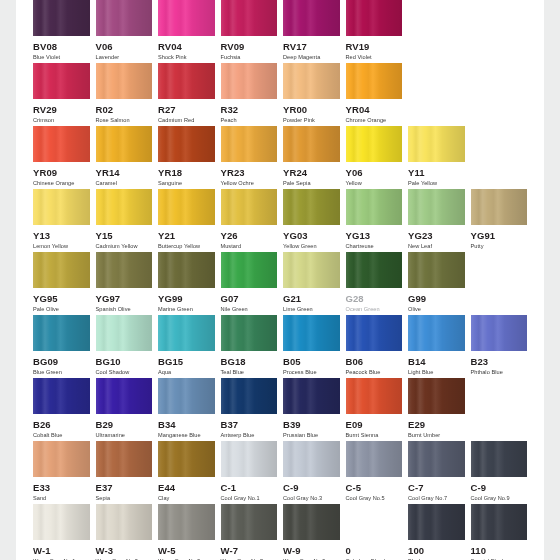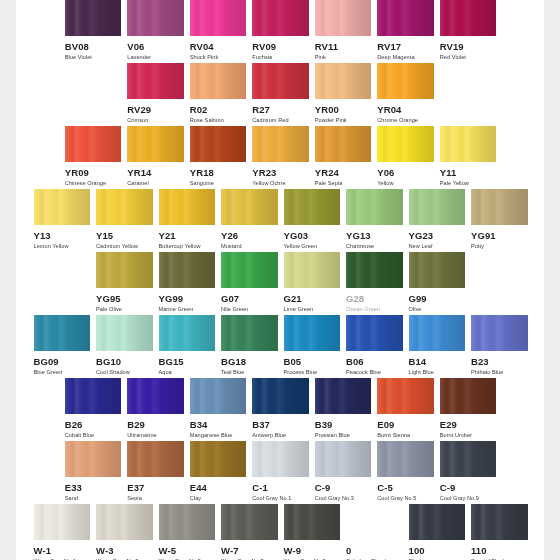--- a/index.html
+++ b/index.html
@@ -24,21 +24,20 @@
   #grid {
     position: absolute;
     left: 17px;
     top: 0px;
     width: 495px;
   }
   .row {
     display: flex;
     height: 63px;
     width: 495px;
-    justify-content: center;
   }
   .cell {
     width: 56.5px;
     margin-right: 6px;
     box-sizing: border-box;
   }
   .cell:last-child { margin-right: 0; }
   .swatch {
     width: 56.5px;
     height: 36px;
@@ -121,28 +120,20 @@
         <div class="cell">
           <div class="swatch">
             <div class="grain" style="background: rgb(198, 32, 95);"></div>
             <div class="streaks"></div>
           </div>
           <div class="code">RV09</div>
           <div class="name">Fuchsia</div>
         </div>
         <div class="cell">
           <div class="swatch">
-            <div class="grain" style="background: rgb(244, 176, 174);"></div>
-            <div class="streaks"></div>
-          </div>
-          <div class="code">RV11</div>
-          <div class="name">Pink</div>
-        </div>
-        <div class="cell">
-          <div class="swatch">
             <div class="grain" style="background: rgb(165, 22, 110);"></div>
             <div class="streaks"></div>
           </div>
           <div class="code">RV17</div>
           <div class="name">Deep Magenta</div>
         </div>
         <div class="cell">
           <div class="swatch">
             <div class="grain" style="background: rgb(176, 16, 80);"></div>
             <div class="streaks"></div>
@@ -171,20 +162,28 @@
         <div class="cell">
           <div class="swatch">
             <div class="grain" style="background: rgb(207, 51, 64);"></div>
             <div class="streaks"></div>
           </div>
           <div class="code">R27</div>
           <div class="name">Cadmium Red</div>
         </div>
         <div class="cell">
           <div class="swatch">
+            <div class="grain" style="background: rgb(244, 163, 131);"></div>
+            <div class="streaks"></div>
+          </div>
+          <div class="code">R32</div>
+          <div class="name">Peach</div>
+        </div>
+        <div class="cell">
+          <div class="swatch">
             <div class="grain" style="background: rgb(243, 189, 130);"></div>
             <div class="streaks"></div>
           </div>
           <div class="code">YR00</div>
           <div class="name">Powder Pink</div>
         </div>
         <div class="cell">
           <div class="swatch">
             <div class="grain" style="background: rgb(249, 168, 37);"></div>
             <div class="streaks"></div>
@@ -321,20 +320,28 @@
         <div class="cell">
           <div class="swatch">
             <div class="grain" style="background: rgb(192, 170, 63);"></div>
             <div class="streaks"></div>
           </div>
           <div class="code">YG95</div>
           <div class="name">Pale Olive</div>
         </div>
         <div class="cell">
           <div class="swatch">
+            <div class="grain" style="background: rgb(128, 124, 70);"></div>
+            <div class="streaks"></div>
+          </div>
+          <div class="code">YG97</div>
+          <div class="name">Spanish Olive</div>
+        </div>
+        <div class="cell">
+          <div class="swatch">
             <div class="grain" style="background: rgb(109, 108, 58);"></div>
             <div class="streaks"></div>
           </div>
           <div class="code">YG99</div>
           <div class="name">Marine Green</div>
         </div>
         <div class="cell">
           <div class="swatch">
             <div class="grain" style="background: rgb(58, 168, 74);"></div>
             <div class="streaks"></div>
@@ -532,20 +539,28 @@
           <div class="code">C-9</div>
           <div class="name">Cool Gray No.3</div>
         </div>
         <div class="cell">
           <div class="swatch">
             <div class="grain" style="background: rgb(143, 150, 167);"></div>
             <div class="streaks"></div>
           </div>
           <div class="code">C-5</div>
           <div class="name">Cool Gray No.5</div>
+        </div>
+        <div class="cell">
+          <div class="swatch">
+            <div class="grain" style="background: rgb(90, 96, 114);"></div>
+            <div class="streaks"></div>
+          </div>
+          <div class="code">C-7</div>
+          <div class="name">Cool Gray No.7</div>
         </div>
         <div class="cell">
           <div class="swatch">
             <div class="grain" style="background: rgb(62, 68, 80);"></div>
             <div class="streaks"></div>
           </div>
           <div class="code">C-9</div>
           <div class="name">Cool Gray No.9</div>
         </div>
       </div>

